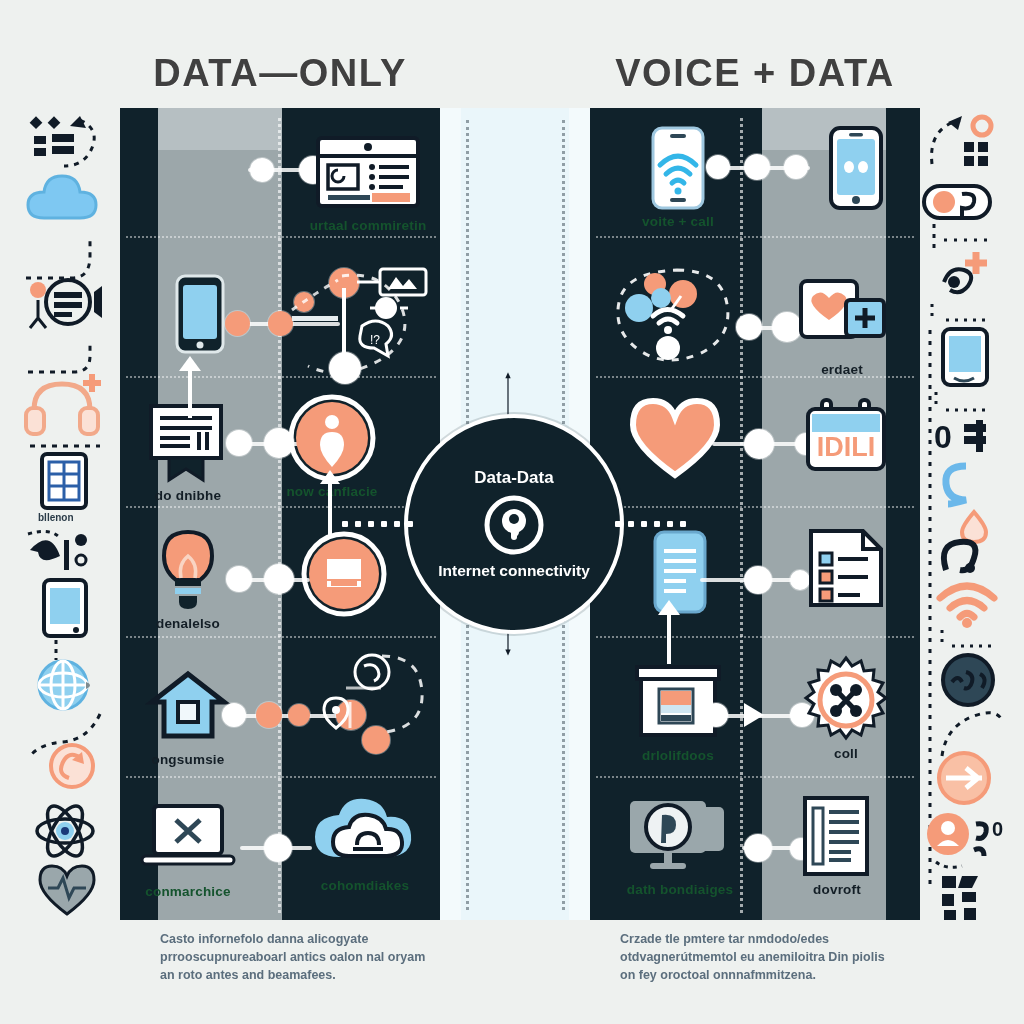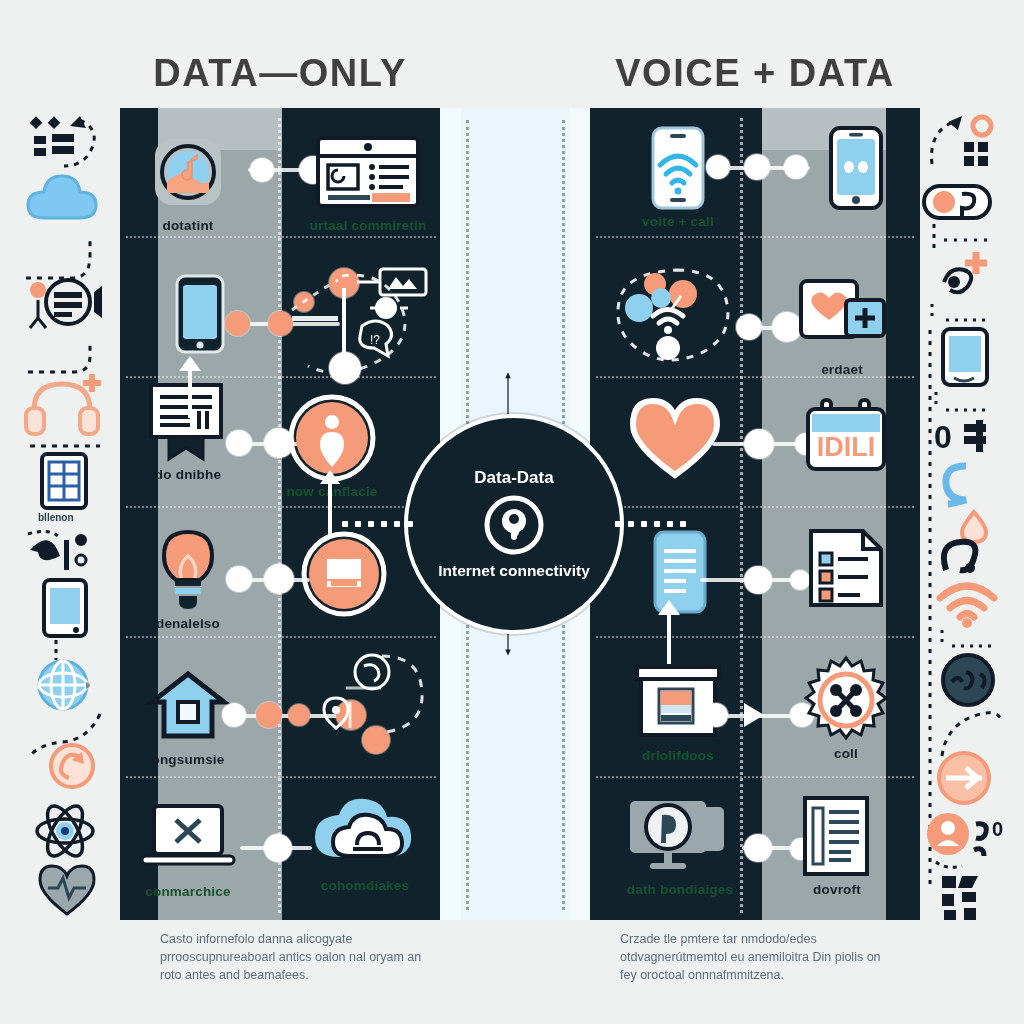--- a/index.html
+++ b/index.html
@@ -69,21 +69,21 @@
   #hub .hub-bottom{font-size:15.5px;font-weight:bold;color:#fff;text-align:center;line-height:1.15;margin-top:6px;width:160px;}
   .hub-dashes{position:absolute;top:103px;display:flex;gap:7px;}
   .hub-dashes i{display:block;width:6px;height:6px;background:#fff;border-radius:1px;}
 
   
   #axis-arrow{position:absolute;left:505px;top:44px;width:6px;height:940px;}
 
   
   .caption{
     position:absolute;top:930px;font-size:12.5px;line-height:1.45;
-    color:#5b6e7d;font-weight:400;
+    color:#5b6e7d;font-weight:700;
   }
   #caption-left{left:160px;width:270px;}
   #caption-right{left:620px;width:280px;}
 
   
   .rail{position:absolute;top:110px;width:100px;height:810px;}
   #rail-left{left:18px;}
   #rail-right{left:920px;}
   .rail .ic-text{position:absolute;font-size:10px;font-weight:bold;color:#2a3b48;white-space:nowrap;}
 
@@ -126,32 +126,20 @@
     <div class="hdash" style="left:6px;top:528px;width:318px;"></div>
     <div class="hdash" style="left:6px;top:668px;width:318px;"></div>
   </div>
 
   <svg id="axis-arrow" width="20" height="945" viewBox="0 0 20 945">
     <line x1="10" y1="14" x2="10" y2="930" stroke="#101b27" stroke-width="4"></line>
     <polygon points="10,0 1,20 19,20" fill="#101b27"></polygon>
     <polygon points="10,944 1,924 19,924" fill="#101b27"></polygon>
   </svg>
 
-  <div class="node on-band" style="left:128px;top:130px;">
-    <div class="glyph">
-      <svg width="74" height="74" viewBox="0 0 74 74">
-        <rect x="4" y="4" width="66" height="66" rx="17" fill="#b9c3c5"></rect>
-        <circle cx="37" cy="37" r="26" fill="none" stroke="#101b27" stroke-width="4"></circle>
-        <circle cx="37" cy="37" r="21" fill="#8fd0ef"></circle>
-        <path d="M16 47 q14 -14 26 -4 q10 8 16 4 v11 h-42z" fill="#f6a583"></path>
-        <path d="M41 24 v16 a5 5 0 1 1 -4 -5 v-8 l9 -3 v-4z" fill="#f6a583" stroke="#f0906a" stroke-width="1.5"></path>
-      </svg>
-    </div>
-    <div class="label">dotatint</div>
-  </div>
   <div class="conn" style="left:248px;top:168px;width:88px;"></div>
   <div class="dot" style="left:250px;top:158px;width:24px;height:24px;"></div>
   <div class="dot" style="left:299px;top:156px;width:28px;height:28px;"></div>
   <div class="node" style="left:300px;top:130px;width:136px;">
     <div class="glyph">
       <svg width="104" height="72" viewBox="0 0 104 72">
         <rect x="2" y="2" width="100" height="68" rx="4" fill="#ffffff" stroke="#101b27" stroke-width="4"></rect>
         <line x1="2" y1="20" x2="102" y2="20" stroke="#101b27" stroke-width="4"></line>
         <circle cx="52" cy="11" r="4" fill="#101b27"></circle>
         <rect x="12" y="29" width="30" height="24" fill="none" stroke="#101b27" stroke-width="3.5"></rect>
@@ -193,21 +181,21 @@
     <rect x="118" y="7" width="46" height="26" rx="3" fill="none" stroke="#fff" stroke-width="3"></rect>
     <path d="M126 27 l8 -12 l7 9 l6 -7 l8 10z" fill="#fff"></path>
     <circle cx="124" cy="46" r="11" fill="#fff"></circle>
     <line x1="108" y1="46" x2="114" y2="46" stroke="#fff" stroke-width="3"></line>
     <line x1="138" y1="46" x2="146" y2="46" stroke="#fff" stroke-width="3"></line>
     <path d="M100 64 q14 -10 26 0 q8 10 -2 18 l2 12 l-14 -8 q-16 0 -14 -12z" fill="none" stroke="#fff" stroke-width="3"></path>
     <text x="108" y="82" font-size="12" fill="#fff" font-family="Liberation Sans, sans-serif">!?</text>
     <rect x="30" y="54" width="46" height="5" fill="#e7eef0"></rect>
   </svg>
 
-  <div class="node on-band" style="left:128px;top:379px;">
+  <div class="node on-band" style="left:128px;top:400px;">
     <div class="glyph">
       <svg width="82" height="80" viewBox="0 0 82 80">
         <rect x="4" y="4" width="70" height="52" fill="#ffffff" stroke="#101b27" stroke-width="4"></rect>
         <rect x="13" y="14" width="52" height="4" fill="#101b27"></rect>
         <rect x="13" y="24" width="52" height="4" fill="#101b27"></rect>
         <rect x="13" y="34" width="30" height="4" fill="#101b27"></rect>
         <rect x="13" y="42" width="30" height="4" fill="#101b27"></rect>
         <rect x="50" y="30" width="4" height="18" fill="#101b27"></rect>
         <rect x="58" y="30" width="4" height="18" fill="#101b27"></rect>
         <path d="M22 56 h34 v22 l-17 -11 l-17 11z" fill="#10222b" stroke="#101b27" stroke-width="3"></path>

